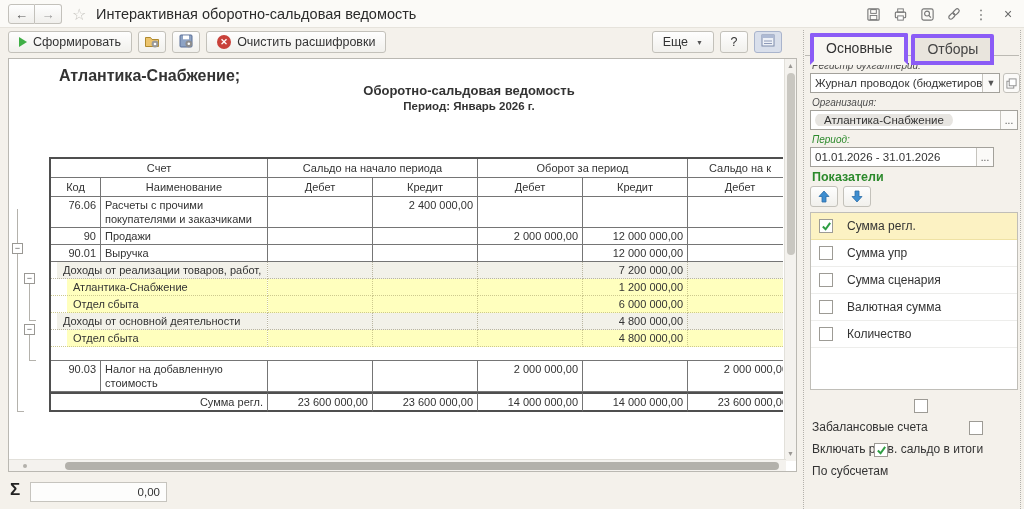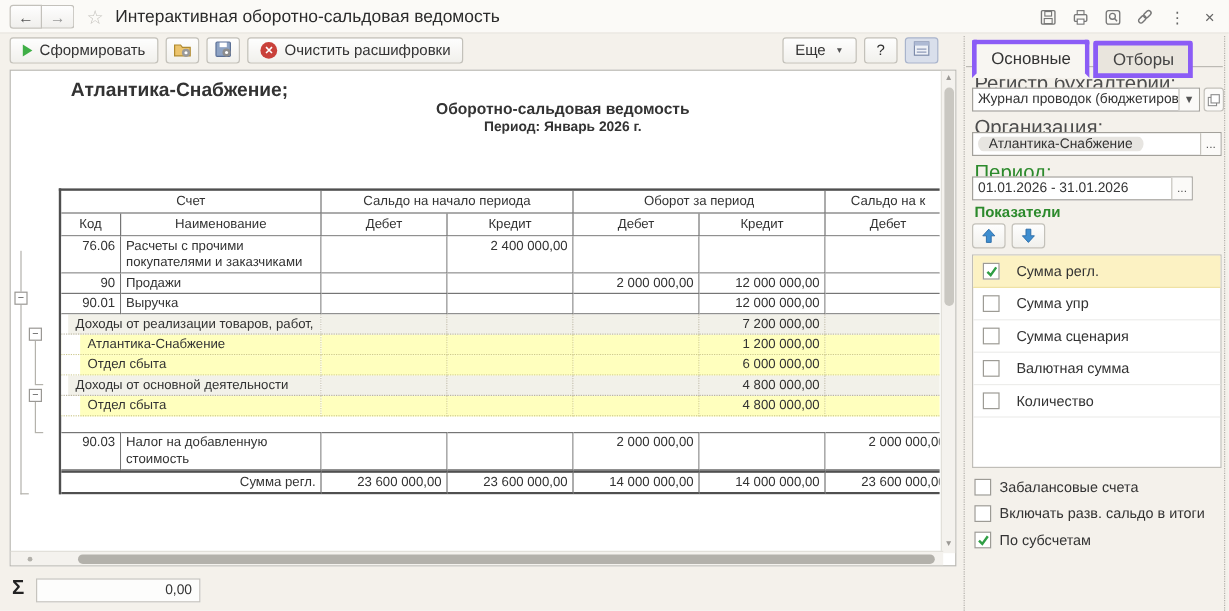--- a/index.html
+++ b/index.html
@@ -78,40 +78,40 @@
   .suminput { position:absolute; left:30px; top:482px; width:137px; height:20px; background:#fdfdfc; border:1px solid #c6c4be;
               font-size:11.5px; text-align:right; padding:3px 6px 0 0; color:#333; }
 
   
   .vsep { position:absolute; top:30px; bottom:0; width:0; border-left:1px dotted #b3b1ab; }
   .panel-tabs { position:absolute; left:810px; top:33px; display:flex; align-items:flex-end; gap:3px; z-index:3; }
   .tab { font-size:14px; padding:3px 12px 4px 12px; border:4px solid #8b5cf6; border-radius:2px 2px 0 0; }
   .tab.active { background:#f8f6f2; border-bottom-color:#f8f6f2; padding-bottom:5px; }
   .tab.inactive { background:#e9e5dd; color:#444; }
   .panel-topline { position:absolute; left:805px; top:55px; width:214px; height:0; border-top:1px solid #bcbab4; }
-  .plabel { position:absolute; font-size:17px; color:#4d4d4d; }
+  .plabel { position:absolute; font-size:10px; color:#4d4d4d;font-style:italic; }
   .plabel.green { color:#2c8a2c; }
   .field { position:absolute; background:#fff; border:1px solid #a3a19b; height:20px; display:flex; align-items:center; font-size:11.5px; }
   .field .ftext { flex:1; padding:0 4px; white-space:nowrap; overflow:hidden; }
   .fbtn { width:17px; height:100%; border-left:1px solid #c6c4be; display:flex; align-items:center; justify-content:center;
           color:#555; font-size:9px; background:#fbfaf8; }
   .chip { background:#e7e5e1; border-radius:9px; padding:1px 9px; font-size:11.5px; white-space:nowrap; }
   .openbtn { position:absolute; width:17px; height:20px; border:1px solid #c3c1bb; border-radius:3px; background:#fbfaf8;
              display:flex; align-items:center; justify-content:center; }
   .arrowbtn { position:absolute; width:27px; height:21px; }
   .ptitle { position:absolute; font-size:12.5px; font-weight:bold; color:#2c8a2c; }
 
   .indlist { position:absolute; left:810px; top:212px; width:208px; height:178px; background:#fff; border:1px solid #c0beb8; }
   .ind-row { height:27px; display:flex; align-items:center; border-bottom:1px solid #ededeb; }
   .ind-row.sel { background:#fcf2c3; border-bottom:1px solid #efe2a4; }
   .cb { width:14px; height:14px; border:1px solid #9d9b95; background:#fff; margin-left:8px;
         display:inline-flex; align-items:center; justify-content:center; flex:none; }
   .ind-label { margin-left:14px; font-size:12px; color:#333; }
 
-  .opt-row { position:absolute; left:812px; display:flex; align-items:flex-end; gap:7px; }
+  .opt-row { position:absolute; left:812px; display:flex; align-items:flex-end; gap:7px;flex-direction:column; }
   .opt-label { font-size:12px; color:#333; }
 </style>
 </head>
 <body>
 
 <div class="topbar">
   <div class="navgroup">
     <div class="navbtn first">
         <span>←</span>
       </div>

